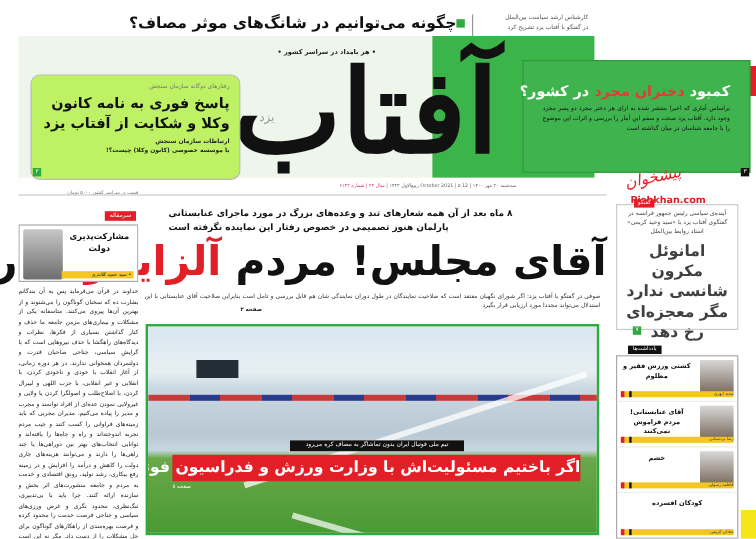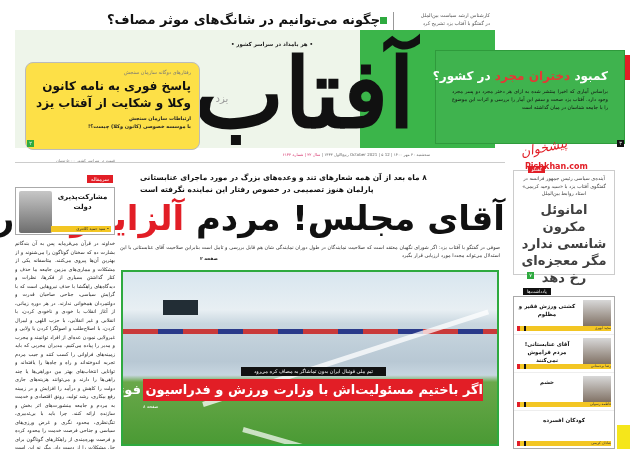--- a/index.html
+++ b/index.html
@@ -15,21 +15,21 @@
 
   
   .band { top: 30px; left: 15px; width: 480px; height: 118px; background: #eef5ea; }
   .green-band { top: 30px; left: 360px; width: 135px; height: 118px; background: #3bb54a; }
   .slogan { top: 41px; left: 222px; width: 100px; font-size: 5.5px; font-weight: bold; text-align: center; color: #222; }
 
   .logo { top: 44px; left: 205px; width: 210px; height: 100px; font-family: "DejaVu Serif", serif; font-size: 96px; font-weight: bold; line-height: 100px; text-align: center; color: #111; letter-spacing: -6px; }
   .logo-emblem { top: 93px; left: 214px; width: 16px; height: 14px; font-size: 10px; color: #999; text-align: center; }
 
   
-  .lbox { top: 62px; left: 25px; width: 175px; height: 88px; border: 1px solid #bbb; border-radius: 8px; background: #fde047; padding: 6px 8px; }
+  .lbox { top: 62px; left: 25px; width: 175px; height: 88px; border: 1px solid #bbb; border-radius: 8px; background: #bef264; padding: 6px 8px; }
   .lbox-kicker { font-size: 5px; color: #777; margin-bottom: 3px; }
   .lbox-title { font-size: 12px; font-weight: bold; line-height: 17px; color: #111; }
   .lbox-sub { font-size: 5px; line-height: 8px; color: #222; font-weight: bold; margin-top: 2px; }
   .page-badge { display: inline-block; min-width: 7px; height: 7px; font-size: 5px; line-height: 7px; text-align: center; color: #fff; background: #2eaa3f; }
   .lbox-badge { top: 140px; left: 27px; }
 
   
   .rbox { top: 50px; left: 435px; width: 190px; height: 94px; background: #3fb34e; border: 1px solid #2f9a3c; padding: 8px 16px; }
   .rbox-title { font-size: 12px; font-weight: bold; color: #fff; text-align: right; margin-top: 10px; white-space: nowrap; }
   .rbox-title .hl { color: #e53935; }

